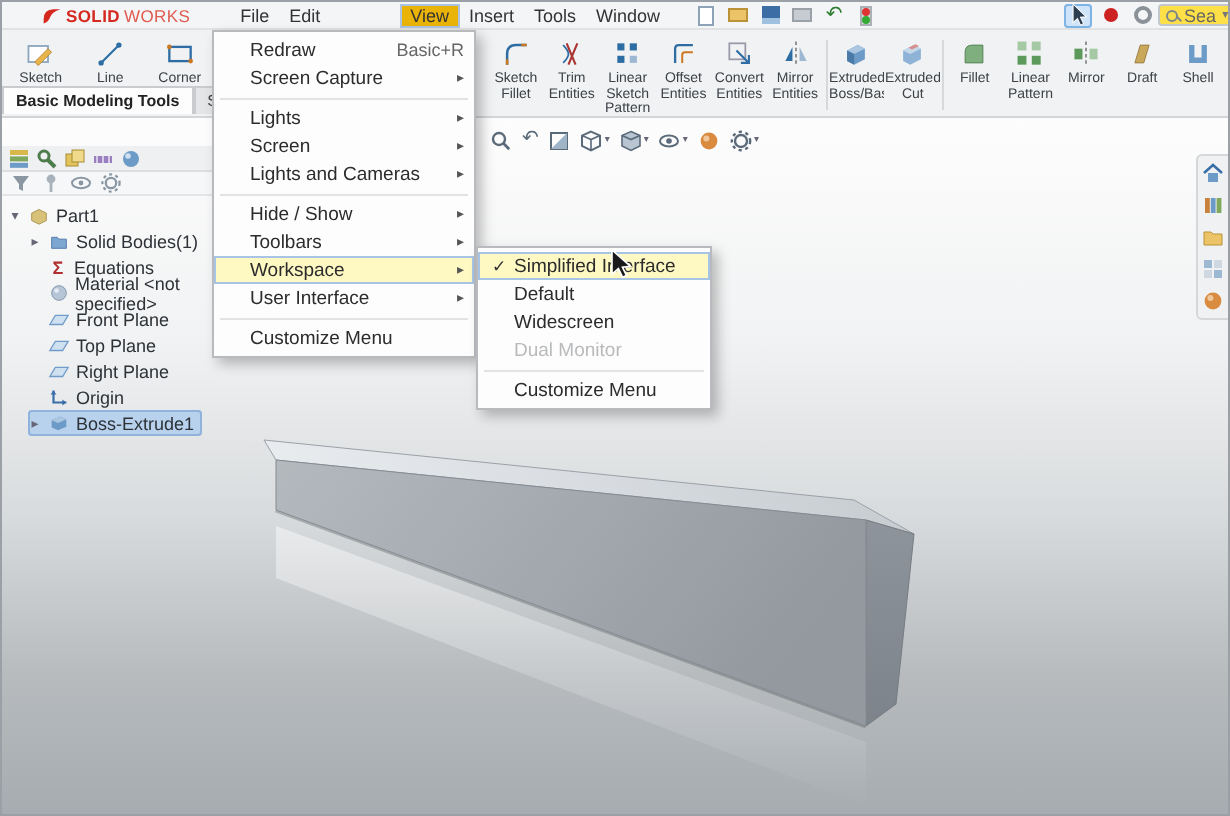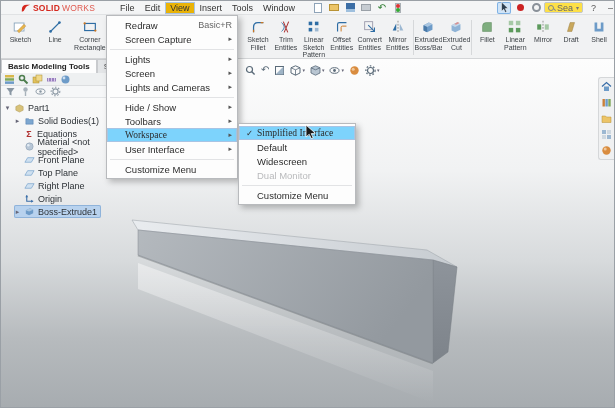--- a/index.html
+++ b/index.html
@@ -6,21 +6,21 @@
   body { font-family: "Liberation Sans", "DejaVu Sans", sans-serif; background:#888; }
   .app { position: relative; width: 615px; height: 408px; background:#f3f4f5; overflow: hidden; border:1px solid #9aa0a6; }
 
   
   .menubar { position:absolute; top:0; left:0; right:0; height:14px; background:#f4f5f6; border-bottom:1px solid #e0e2e4; display:flex; align-items:center; font-size:9px; color:#333; z-index:5; }
   .logo { display:flex; align-items:center; gap:2px; padding:0 20px; }
   .lb { color:#d5281e; font-weight:bold; font-size:8.5px; letter-spacing:.2px; }
   .ll { color:#e05a50; font-size:8.5px; letter-spacing:.2px; }
   .menus { display:flex; }
   .menu-item { padding:1px 5px; cursor:default; }
-  .menu-item.open { background:#eab308; box-shadow: inset 0 0 0 1px #aac4e2; }
+  .menu-item.open { background:#eab308; box-shadow: inset 0 0 0 1px #aac4e2; margin-left: 35px; }
   .tb-icons { display:flex; align-items:center; margin-left:10px; }
   .mi { width:14px; height:12px; display:flex; align-items:center; justify-content:center; margin:0 1px; border-radius:2px; }
   .mi-page { width:8px; height:10px; background:#fff; border:1px solid #8ea3b8; }
   .mi-folder { width:10px; height:7px; background:#ecc467; border:1px solid #b99335; }
   .mi-save { width:9px; height:9px; background:#3c6ea5; border-bottom:3px solid #9fc0de; }
   .mi-print { width:10px; height:7px; background:#c6ccd2; border:1px solid #9aa1a8; }
   .mi-undo { color:#2e7d32; font-size:10px; line-height:10px; }
   .mi-rebuild { width:6px; height:10px; background:#d8dbde; border:1px solid #aab0b5; display:flex; flex-direction:column; align-items:center; justify-content:space-around; }
   .mi-rebuild i { display:block; width:4px; height:4px; border-radius:50%; }
   .mi.active-tool { background:#cfe4f8; box-shadow: inset 0 0 0 1px #7fb2e5; }
@@ -38,21 +38,21 @@
   .cmdgroup { position:absolute; top:1px; display:flex; align-items:stretch; }
   .cmdgroup.left { left:2px; }
   .cmdgroup.right { left:243px; right:1px; }
   .cbtn { width:31px; min-width:26px; flex:1; display:flex; flex-direction:column; align-items:center; justify-content:flex-start; padding-top:3px; gap:1px; border-radius:2px; }
   .cbtn.wide { width:46px; }
   .clabel { font-size:7px; line-height:1.1; text-align:center; color:#3d4247; width:100%; overflow:hidden; }
   .bi { width:16px; height:16px; flex:none; }
   .vsep { width:1px; background:#d6d8da; margin:4px 1px; }
 
   
-  .tabstrip { position:absolute; top:58px; left:0; height:14px; display:flex; z-index:4; }
+  .tabstrip { position:absolute; top:42px; left:0; height:14px; display:flex; z-index:4; }
   .tab { height:14px; padding:1px 6px; font-size:8px; color:#444; background:#e3e5e7; border:1px solid #c9cbce; border-bottom:none; display:flex; align-items:center; }
   .tab.active { background:#fdfdfd; font-weight:bold; color:#222; }
   .tab.partial { width:26px; overflow:hidden; white-space:nowrap; }
 
   
   .viewport { position:absolute; top:58px; left:0; right:0; bottom:0; background:linear-gradient(180deg,#fdfdfd 0%,#f1f2f3 32%,#d7dadc 58%,#b7bbbe 80%,#a7acb0 100%); z-index:1; }
   .model { position:absolute; inset:0; }
   .headsup { position:absolute; left:243px; top:4px; display:flex; align-items:center; gap:3px; z-index:2; }
   .hu { display:flex; align-items:center; gap:1px; height:14px; padding:0 1px; border-radius:2px; }
   .hu .caret { font-size:5px; color:#667; }
@@ -77,21 +77,21 @@
   
   .menu { position:absolute; background:#fdfdfd; border:1px solid #b8babd; box-shadow:3px 3px 6px rgba(0,0,0,.25); padding:2px 0; font-size:9.5px; color:#2c2c2c; z-index:10; }
   .view-menu { left:105px; top:14px; width:132px; }
   .ws-menu { left:237px; top:122px; width:118px; z-index:11; }
   .mitem { height:14px; display:flex; align-items:center; padding:0 5px 0 3px; }
   .gutter { width:15px; text-align:center; font-size:8.5px; color:#333; flex:none; }
   .mlabel { flex:1; white-space:nowrap; }
   .msc { color:#666; margin-left:8px; font-size:9px; }
   .marrow { width:9px; text-align:right; font-size:7px; color:#555; }
   .msep { height:1px; background:#e2e3e5; margin:2.5px 3px; }
-  .mitem.hl { background:#7dd3fc; box-shadow: inset 0 0 0 1px #a8c4e4; font-family: Liberation Serif, serif; }
+  .mitem.hl { background:#fef9c3; box-shadow: inset 0 0 0 1px #a8c4e4; }
   .mitem.dis { color:#b9babc;justify-content:flex-end; }
 
   .cursor { position:absolute; left:304px; top:124px; z-index:20; }
 </style>
 </head>
 <body>
 
 <div class="app">
 
   <div class="viewport">

